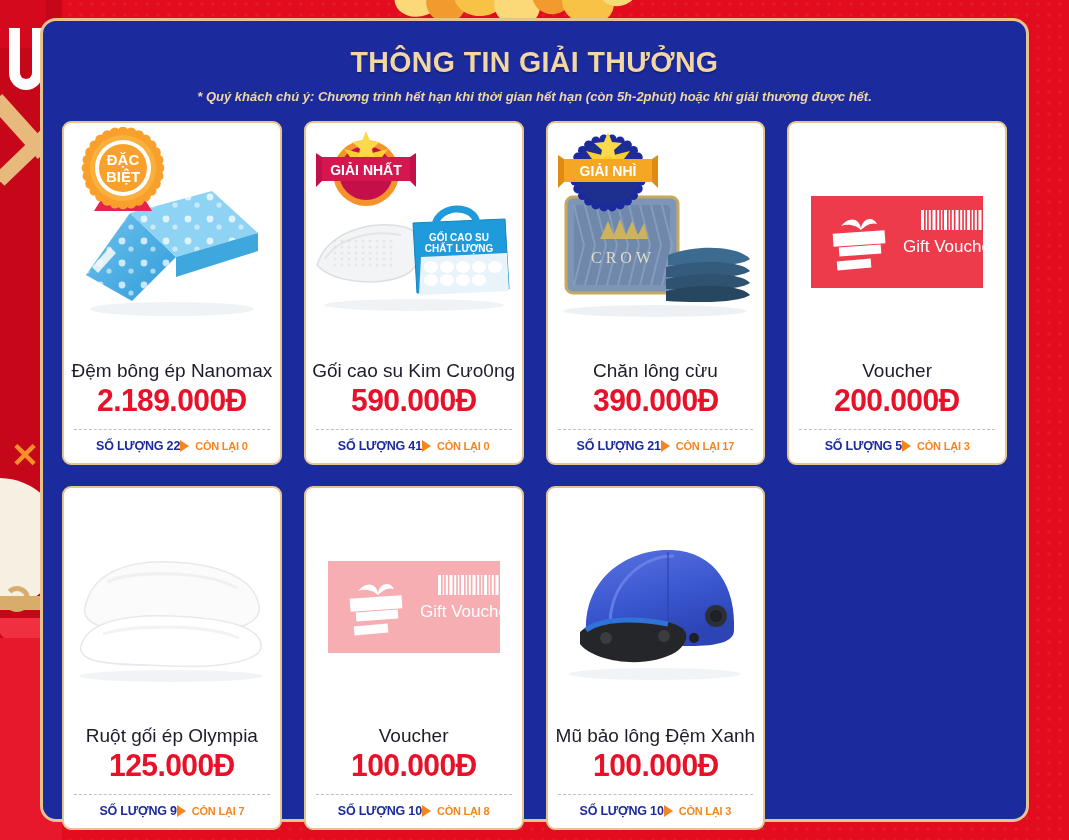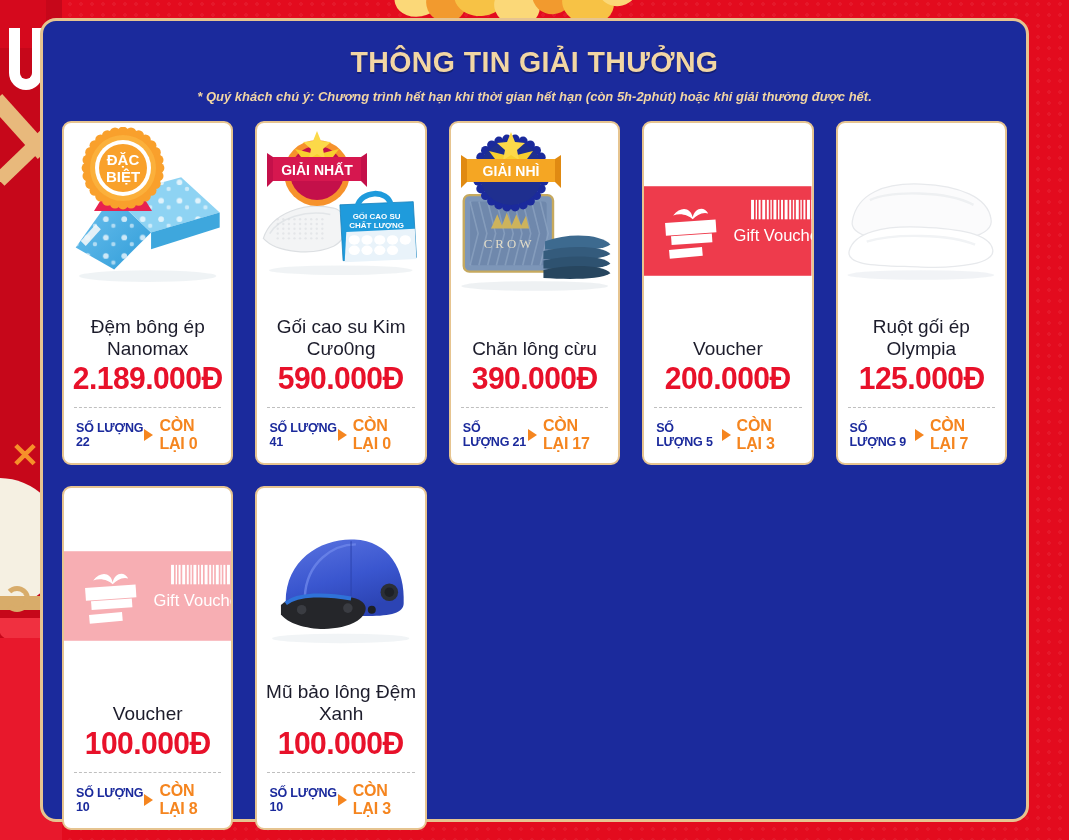--- a/index.html
+++ b/index.html
@@ -150,21 +150,21 @@
     color: #f2d6a4;
     font-size: 13px;
     font-style: italic;
     font-weight: bold;
     margin-top: 10px;
   }
 
   
   .grid {
     display: grid;
-    grid-template-columns: repeat(5, 1fr);
+    grid-template-columns: repeat(4, 1fr);
     gap: 21px 22px;
     margin-top: 17px;
   }
 
   .card {
     position: relative;
     background: #ffffff;
     border: 2px solid #e6c490;
     border-radius: 9px;
     height: 344px;
@@ -219,21 +219,21 @@
     gap: 6px;
   }
   .tri-icon {
     width: 0; height: 0;
     border-left: 9px solid #f5851f;
     border-top: 6px solid transparent;
     border-bottom: 6px solid transparent;
   }
   .left-txt {
     color: #f5851f;
-    font-size: 16px;
+    font-size: 11px;
     font-weight: bold;
     letter-spacing: -0.2px;
   }
 
   
   .badge {
     position: absolute;
     left: 8px; top: 4px;
     width: 104px; height: 88px;
     z-index: 4;

